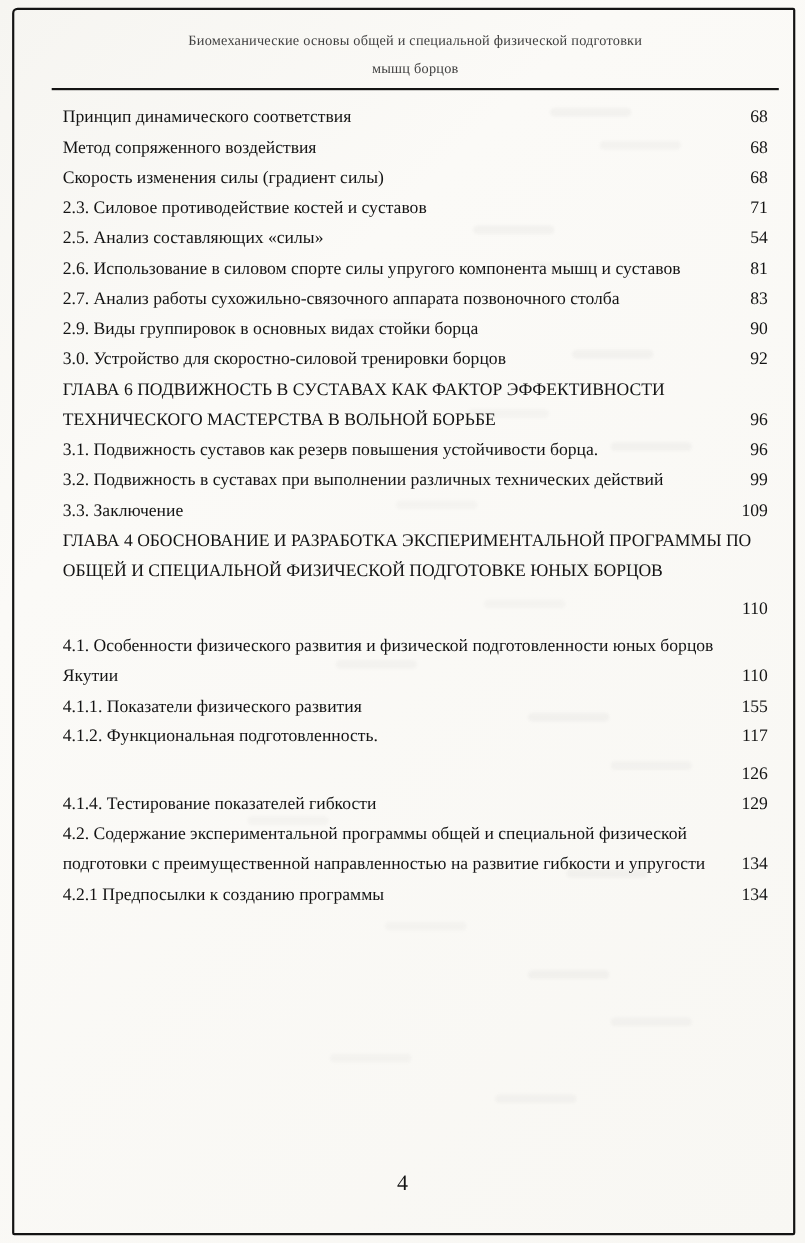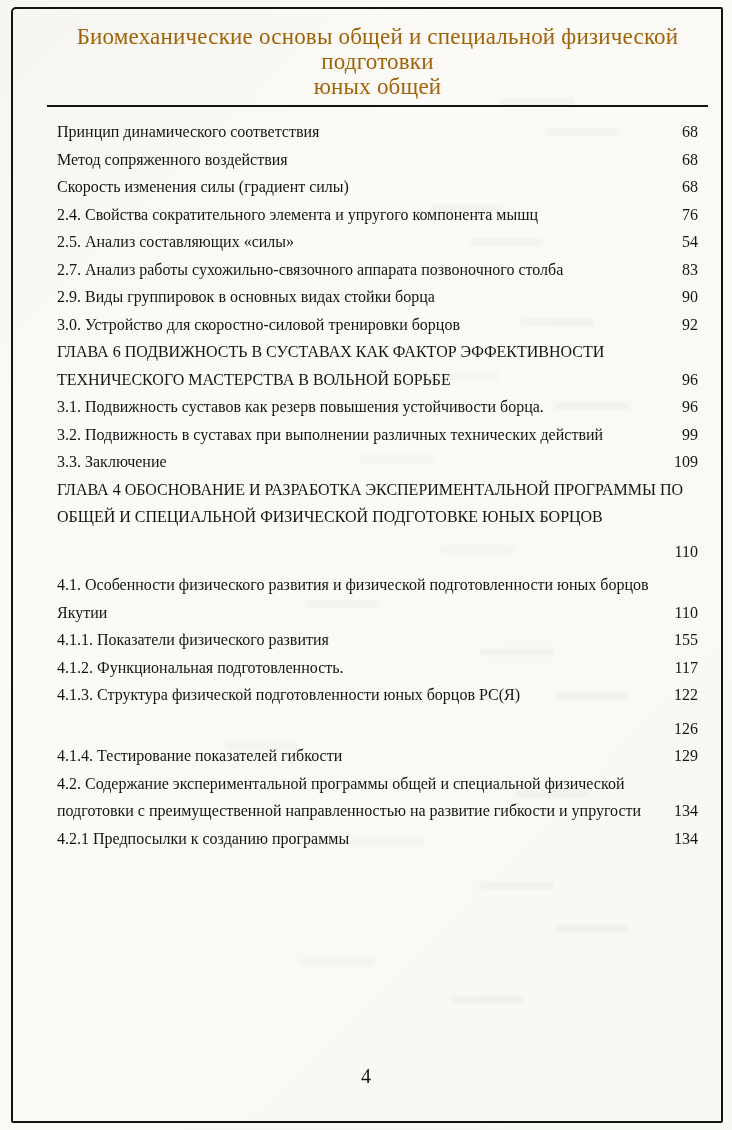--- a/index.html
+++ b/index.html
@@ -23,24 +23,24 @@
     pointer-events: none;
   }
   .content {
     position: absolute;
     top: 24px;
     left: 57px;
     right: 34px;
   }
   .running-header {
     text-align: center;
-    font-size: 23px;
+    font-size: 13px;
     line-height: 25px;
     letter-spacing: 0.2px;
-    color: #a16207;
+    color: #404040;
   }
   .header-rule {
     border: none;
     border-top: 2px solid #141414;
     margin: 6px -10px 11px -10px;
     height: 0;
   }
   .toc {
     font-size: 16px;
     line-height: 27.5px;
@@ -122,43 +122,47 @@
 
 <div class="bleed-layer">
   <div class="bleed-blob"></div>
 </div>
 
 <div class="scan-frame" style="border-color: rgb(19, 19, 19);"></div>
 
 <div class="content">
   <div class="running-header">
     <div>Биомеханические основы общей и специальной физической подготовки</div>
-    <div>юных общей</div>
+    <div>мышц борцов</div>
   </div>
   <hr class="header-rule">
   <div class="toc" id="toc">
       <div class="toc-entry">
         <div class="toc-text">Принцип динамического соответствия</div>
         <div class="toc-page">68</div>
       </div>
       <div class="toc-entry">
         <div class="toc-text">Метод сопряженного воздействия</div>
         <div class="toc-page">68</div>
       </div>
       <div class="toc-entry">
         <div class="toc-text">Скорость изменения силы (градиент силы)</div>
         <div class="toc-page">68</div>
       </div>
       <div class="toc-entry">
-        <div class="toc-text">2.4. Свойства сократительного элемента и упругого компонента мышц</div>
-        <div class="toc-page">76</div>
+        <div class="toc-text">2.3. Силовое противодействие костей и суставов</div>
+        <div class="toc-page">71</div>
       </div>
       <div class="toc-entry">
         <div class="toc-text">2.5. Анализ составляющих «силы»</div>
         <div class="toc-page">54</div>
+      </div>
+      <div class="toc-entry">
+        <div class="toc-text">2.6. Использование в силовом спорте силы упругого компонента мышц и суставов</div>
+        <div class="toc-page">81</div>
       </div>
       <div class="toc-entry">
         <div class="toc-text">2.7. Анализ работы сухожильно-связочного аппарата позвоночного столба</div>
         <div class="toc-page">83</div>
       </div>
       <div class="toc-entry">
         <div class="toc-text">2.9. Виды группировок в основных видах стойки борца</div>
         <div class="toc-page">90</div>
       </div>
       <div class="toc-entry">
@@ -190,24 +194,20 @@
         <div class="toc-page">110</div>
       </div>
       <div class="toc-entry">
         <div class="toc-text">4.1.1. Показатели физического развития</div>
         <div class="toc-page">155</div>
       </div>
       <div class="toc-entry">
         <div class="toc-text">4.1.2. Функциональная подготовленность.</div>
         <div class="toc-page">117</div>
       </div>
-      <div class="toc-entry">
-        <div class="toc-text">4.1.3. Структура физической подготовленности юных борцов РС(Я)</div>
-        <div class="toc-page">122</div>
-      </div>
       <div class="toc-entry gap">
         <div class="toc-text"></div>
         <div class="toc-page">126</div>
       </div>
       <div class="toc-entry">
         <div class="toc-text">4.1.4. Тестирование показателей гибкости</div>
         <div class="toc-page">129</div>
       </div>
       <div class="toc-entry">
         <div class="toc-text">4.2. Содержание экспериментальной программы общей и специальной физической подготовки с преимущественной направленностью на развитие гибкости и упругости</div>

